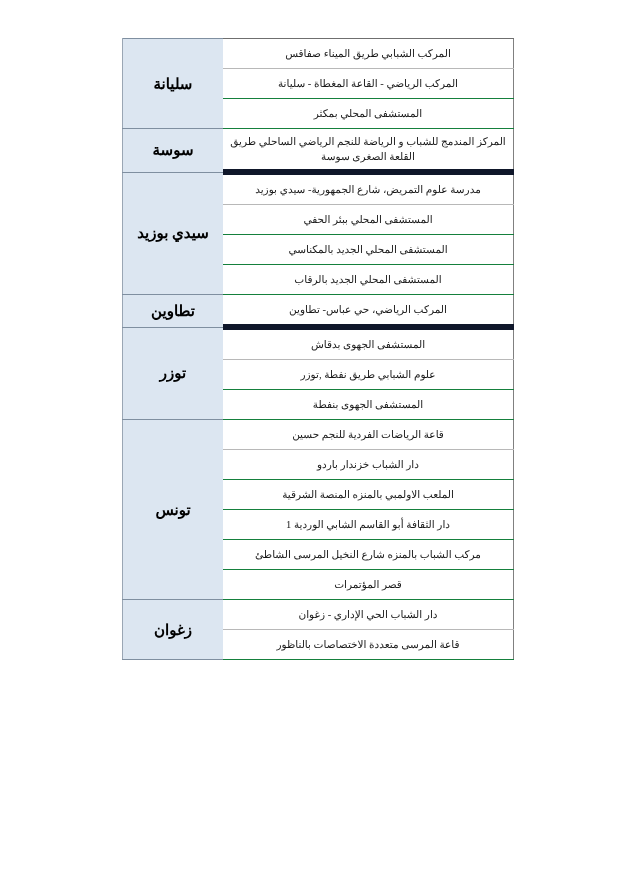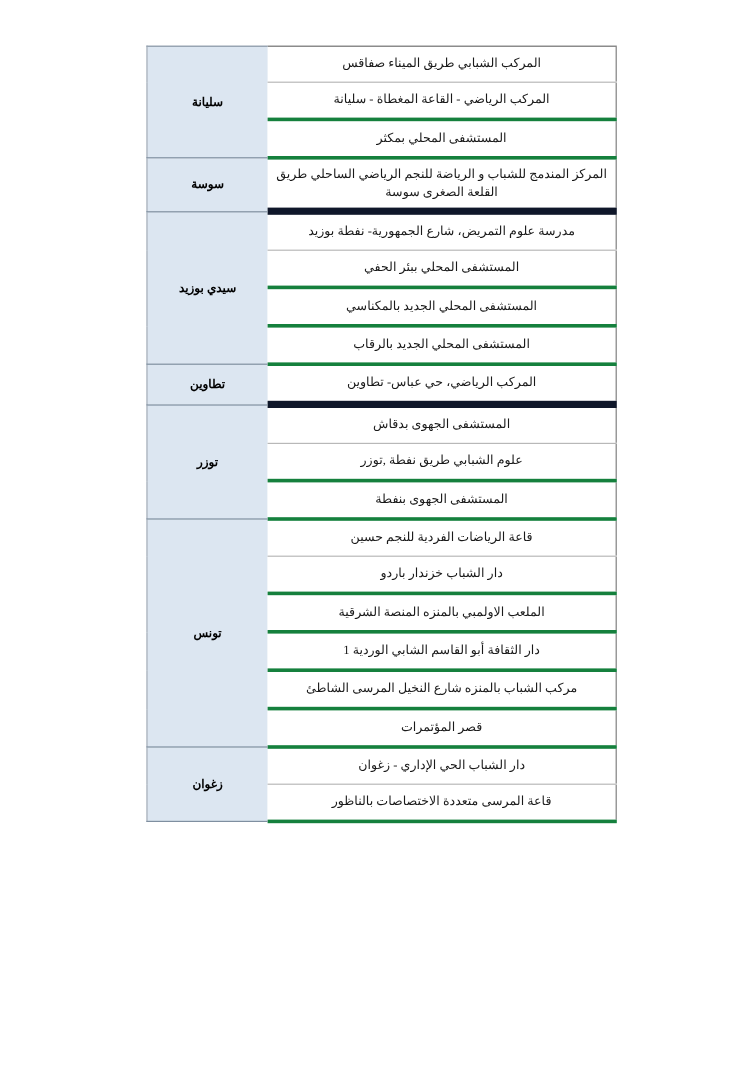--- a/index.html
+++ b/index.html
@@ -40,21 +40,21 @@
   #facilities-table {
     border: 1px solid #808080;
   }
 
   
   td.region-cell {
     width: 100px;
     background: #dce6f1;
     text-align: center;
     font-weight: bold;
-    font-size: 10px;
+    font-size: 15px;
     color: #000000;
     border-left: 1px solid #9aa6b4;
     border-top: 1px solid #7f8fa0;
     border-bottom: 1px solid #7f8fa0;
     letter-spacing: 0.4px;
   }
 
   
   td.facility-cell {
     width: 290px;
@@ -72,21 +72,21 @@
   tr.group-start td.facility-cell {
     border-top: 1px solid #6f6f6f;
   }
   tr.group-end td.facility-cell {
     border-bottom: 6px solid #0f172a;
   }
 
   
   tr.inner td.facility-cell {
     border-top: 1px solid #cfcfcf;
-    border-bottom: 3px solid #15803d;
+    border-bottom: 1px solid #15803d;
   }
 
   .cell-text {
     display: block;
   }
 
   
   tr.r1 td { height: 29px; }
   
   tr.r2 td { height: 40px; }
@@ -122,21 +122,21 @@
         <td class="facility-cell">
           <span class="cell-text">المركز المندمج للشباب و الرياضة للنجم الرياضي الساحلي طريق القلعة الصغرى سوسة</span>
         </td>
         <td class="region-cell" rowspan="1">
           <span class="cell-text">سوسة</span>
         </td>
       </tr>
 
       <tr class="r1 group-start">
         <td class="facility-cell">
-          <span class="cell-text">مدرسة علوم التمريض، شارع الجمهورية- نفطة بوزيد</span>
+          <span class="cell-text">مدرسة علوم التمريض، شارع الجمهورية- سيدي بوزيد</span>
         </td>
         <td class="region-cell" rowspan="4">
           <span class="cell-text">سيدي بوزيد</span>
         </td>
       </tr>
       <tr class="r1 inner">
         <td class="facility-cell">
           <span class="cell-text">المستشفى المحلي ببئر الحفي</span>
         </td>
       </tr>

